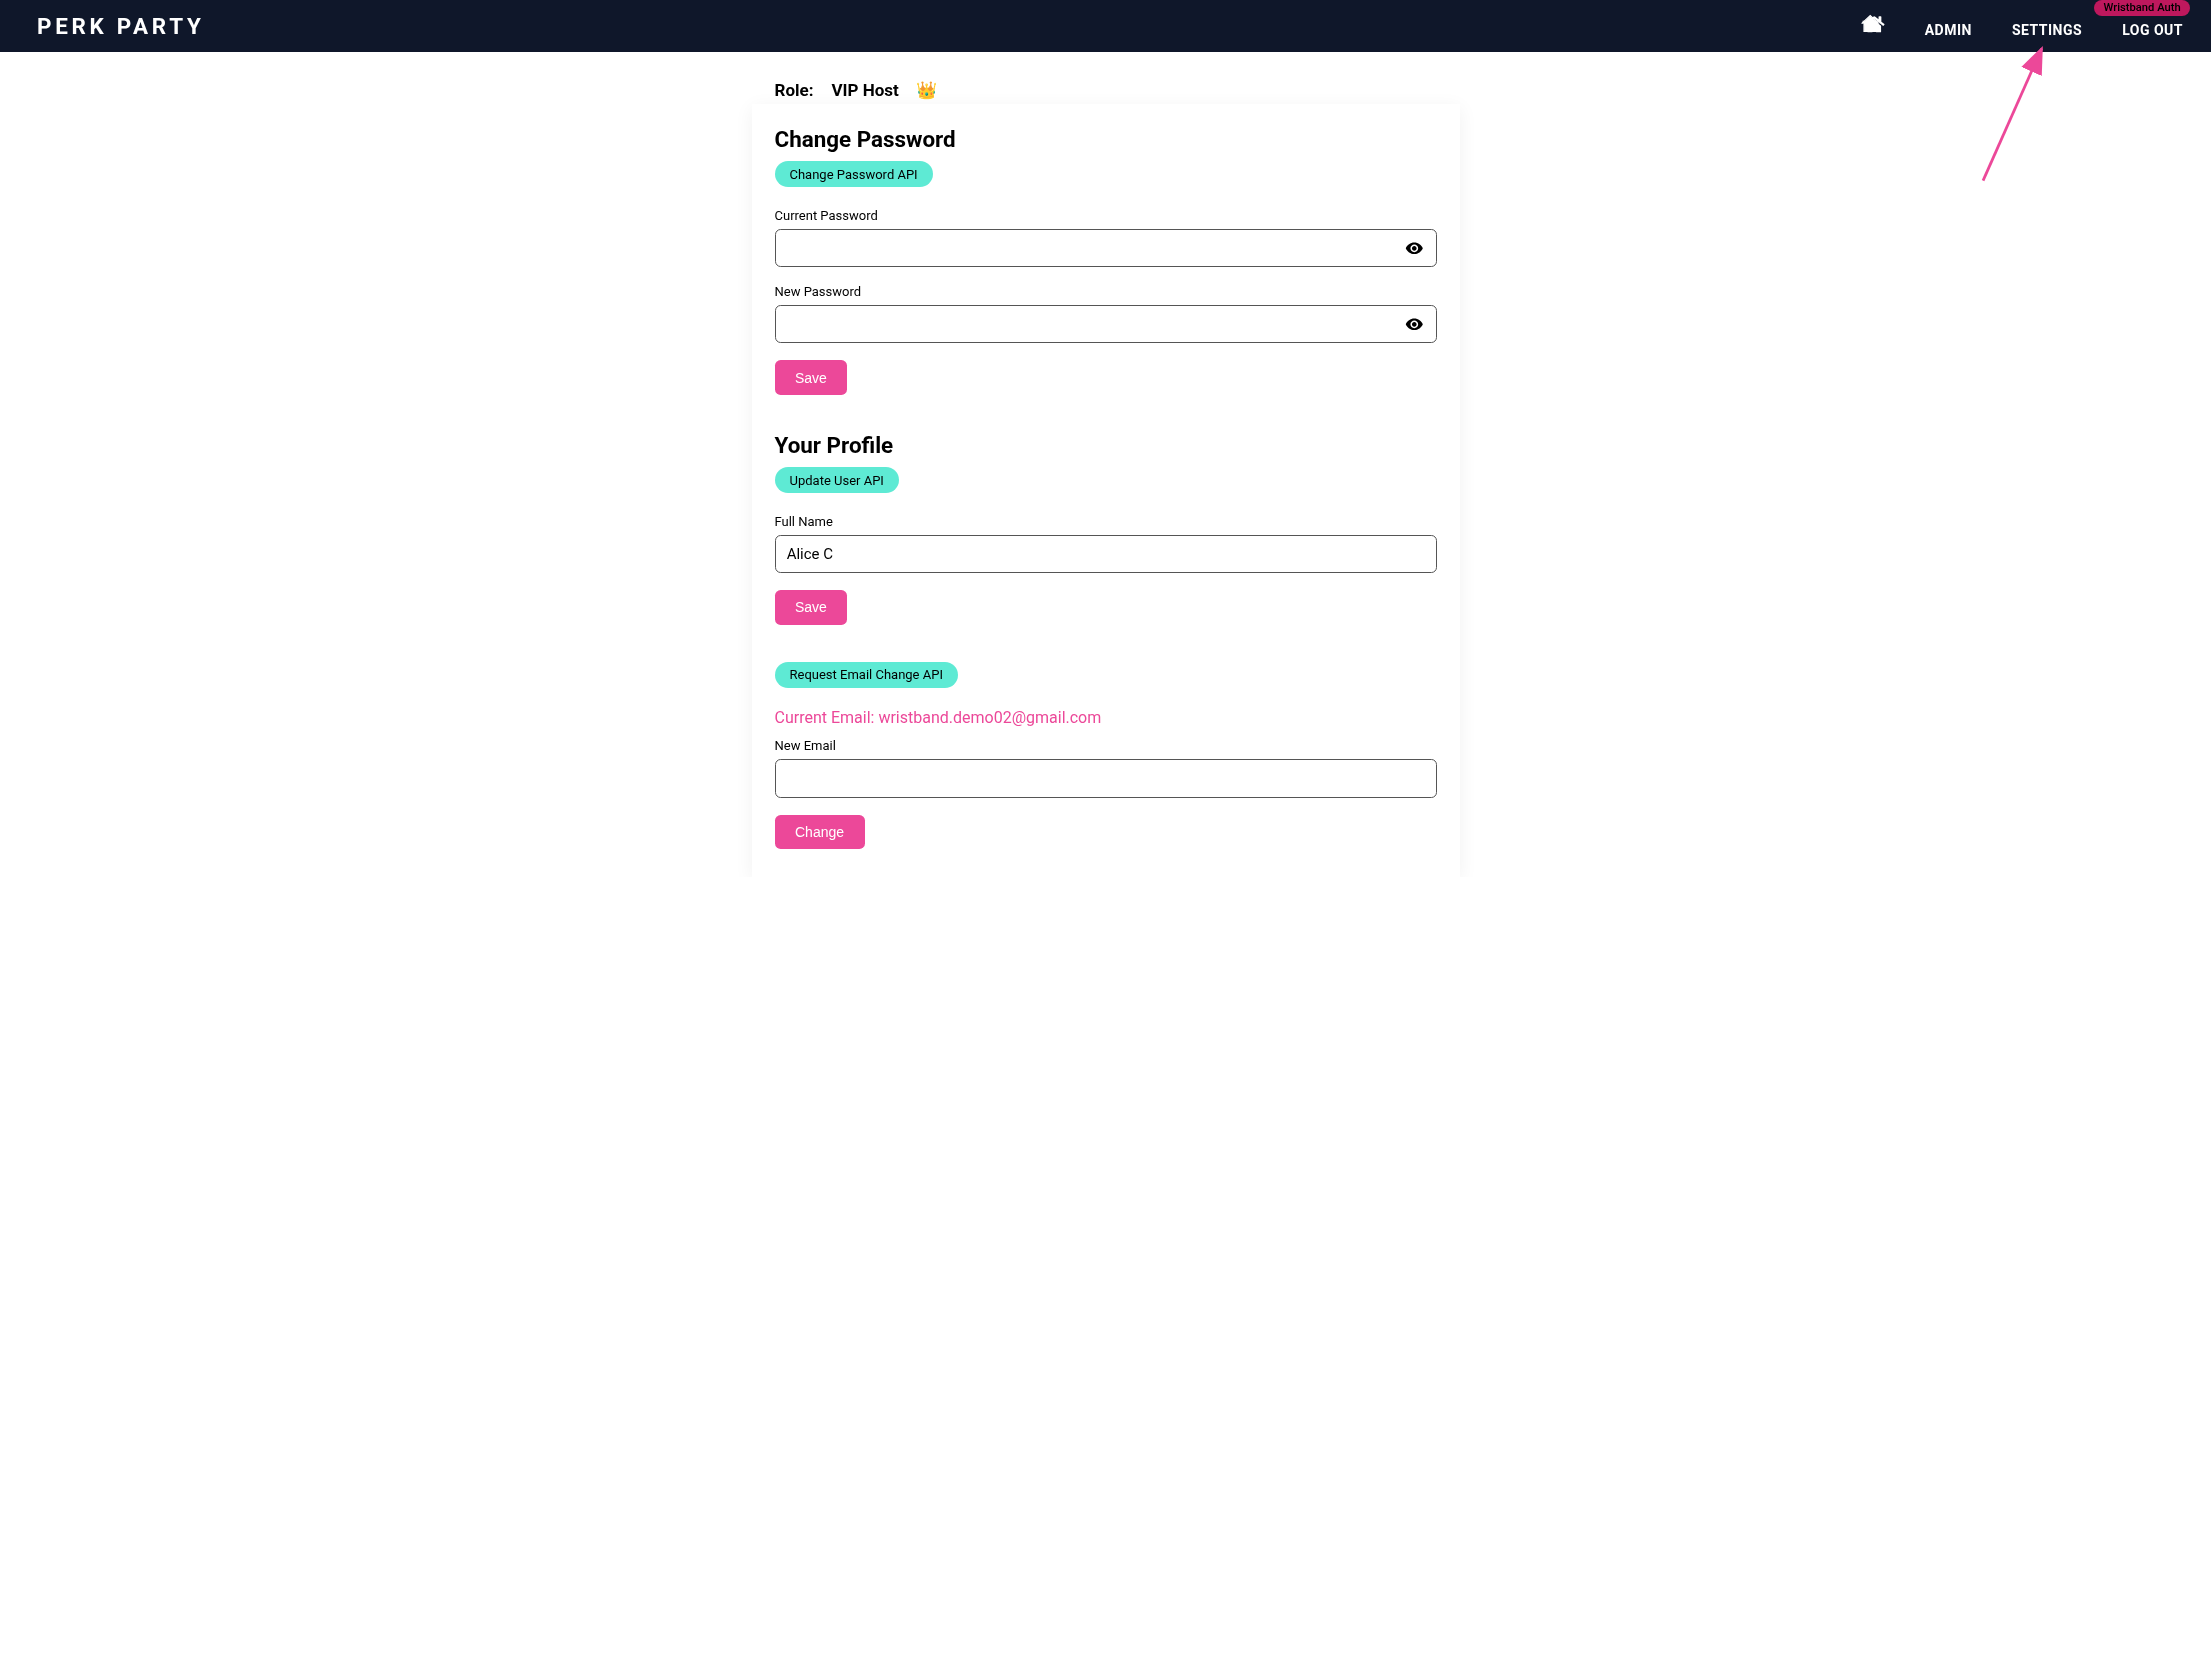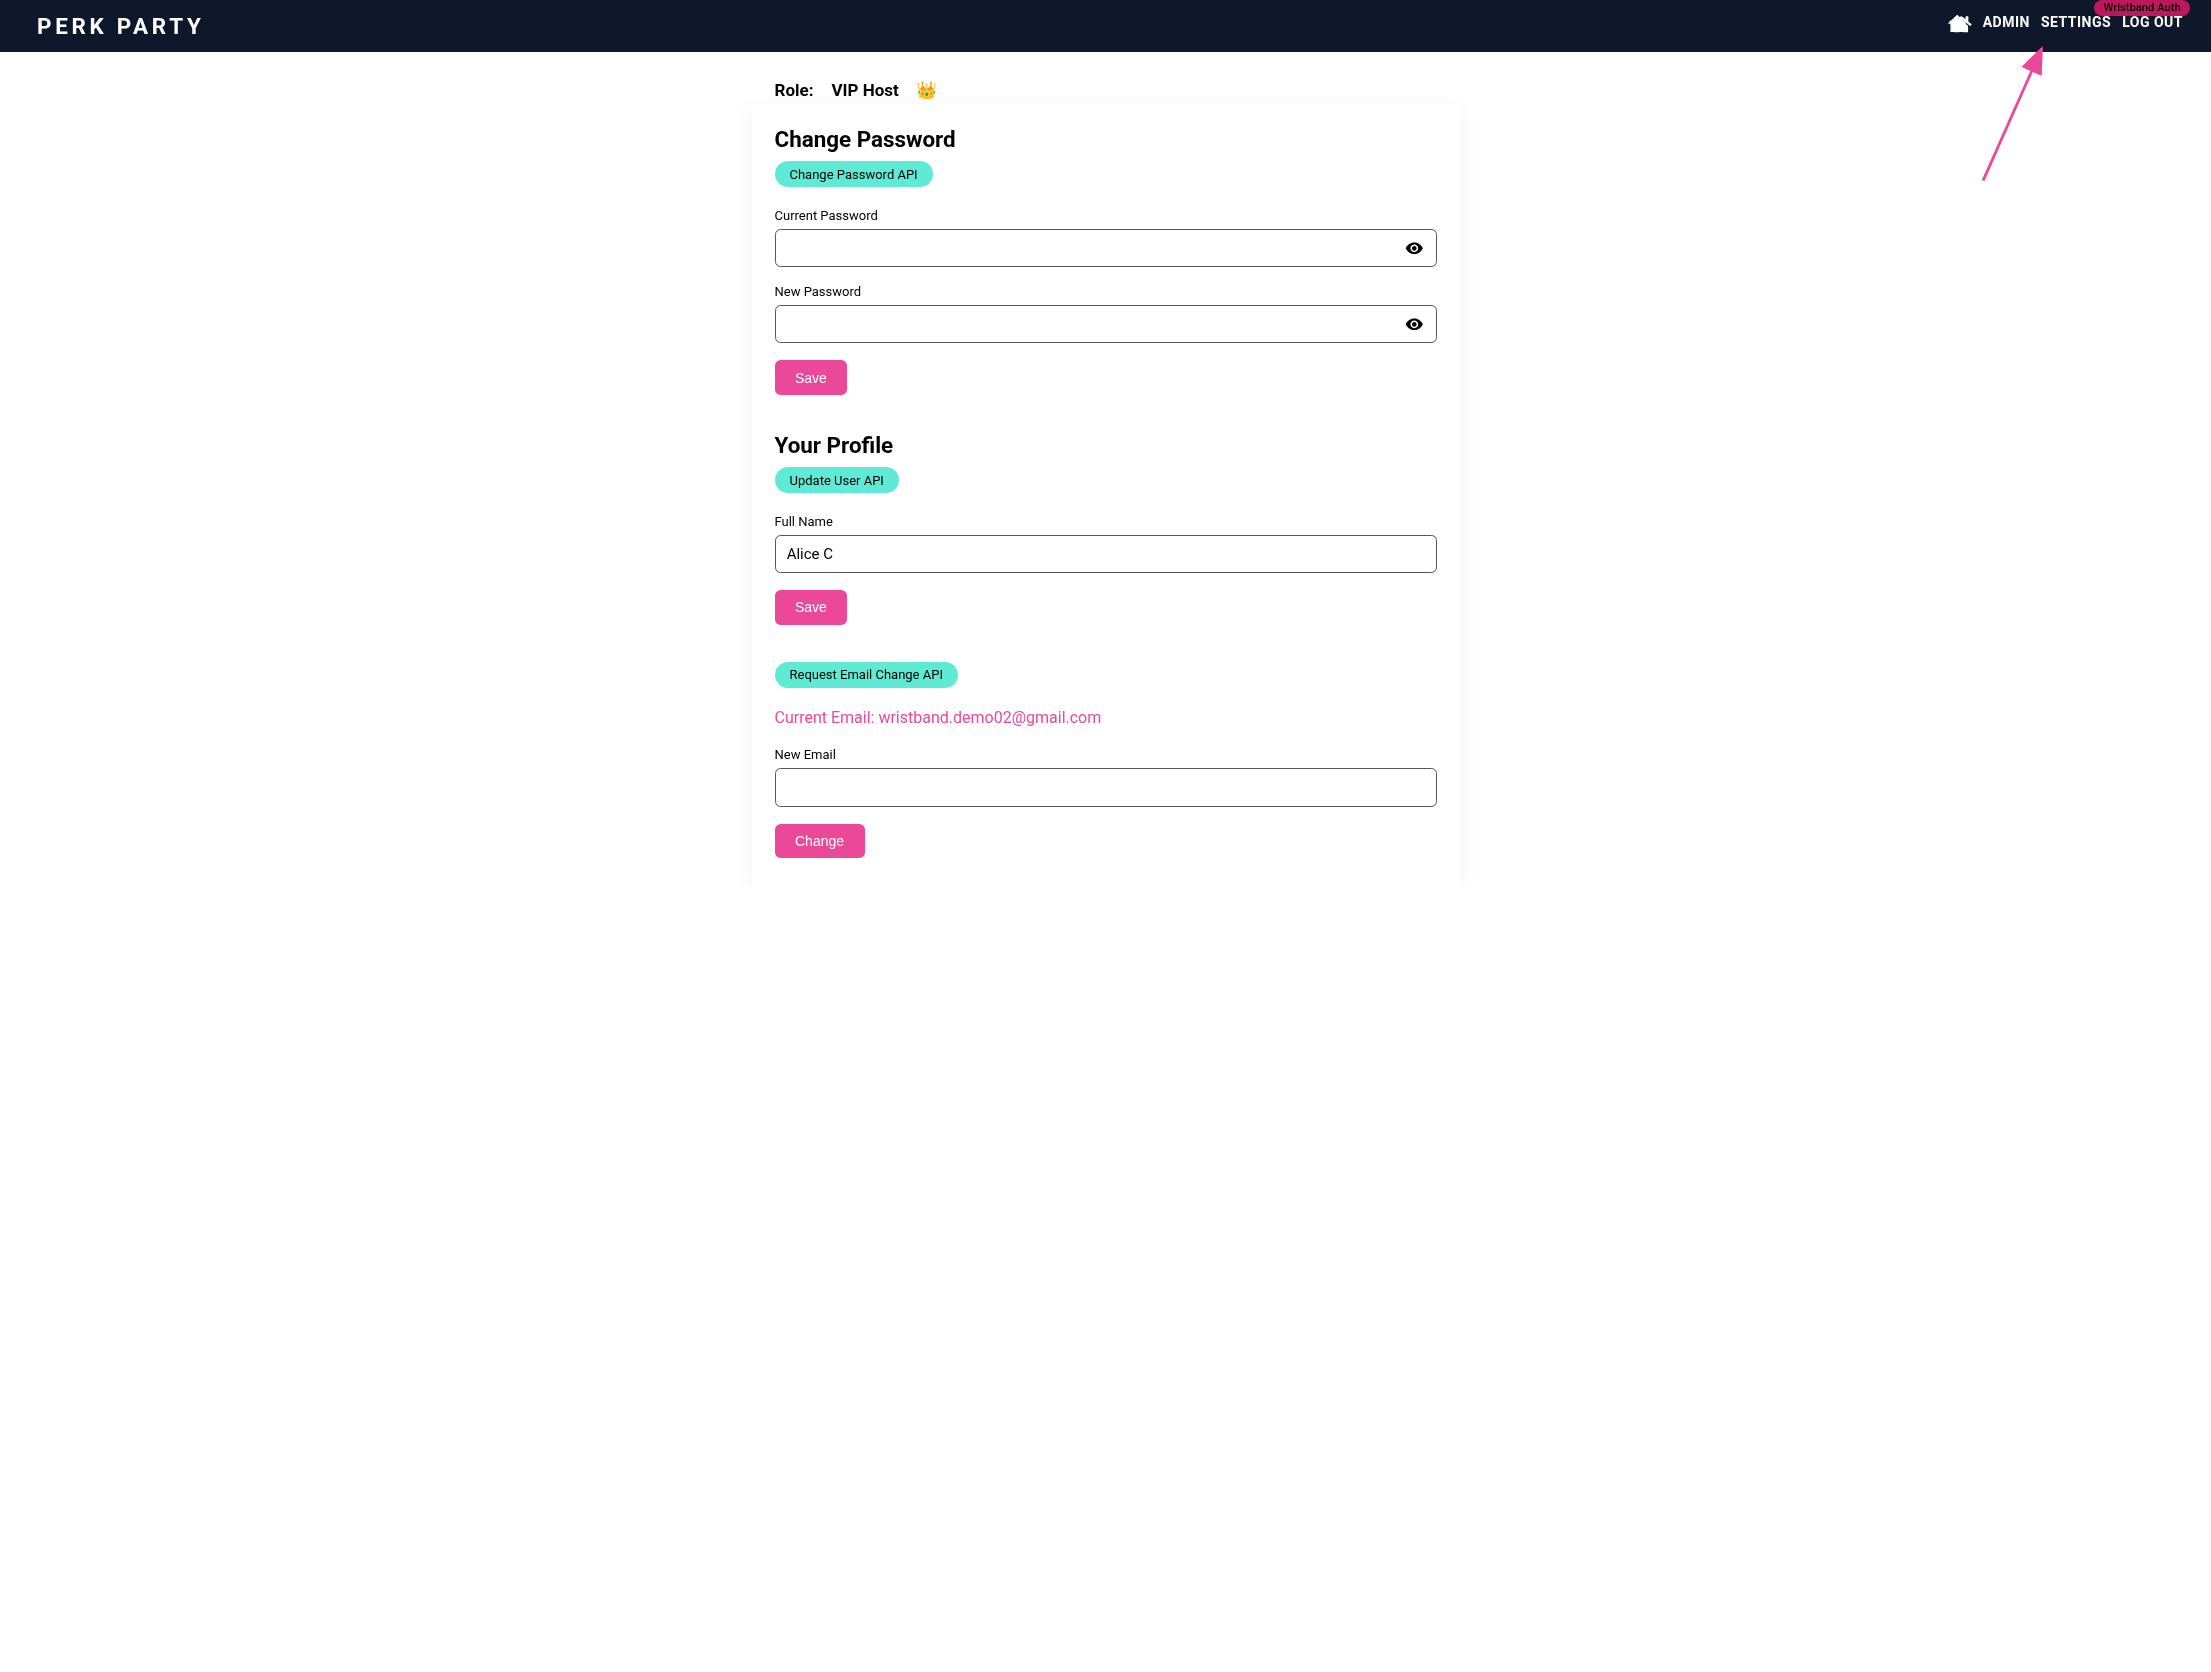--- a/index.html
+++ b/index.html
@@ -38,22 +38,22 @@
     }
     
     .brand {
       font-weight: 700;
       font-size: 22.4px;
       letter-spacing: 3.7px;
     }
     
     .nav-links {
       display: flex;
-      align-items: flex-start;
-      gap: 11px;
+      align-items: flex-end;
+      gap: 40px;
     }
     
     .home-icon {
       width: 20.5px;
       height: 20.5px;
       fill: #fff;
       cursor: pointer;
     }
     
     .nav-link {
@@ -190,21 +190,21 @@
       font-weight: 400;
     }
     
     .section {
       margin-bottom: 37px;
     }
     
     .current-email {
       color: #ec4899;
       font-size: 16px;
-      margin-bottom: 20px;
+      margin-bottom: 11px;
     }
     
     .arrow-annotation {
       position: absolute;
       top: 41px;
       right: 158px;
       pointer-events: none;
       z-index: 20;
     }
   </style>

